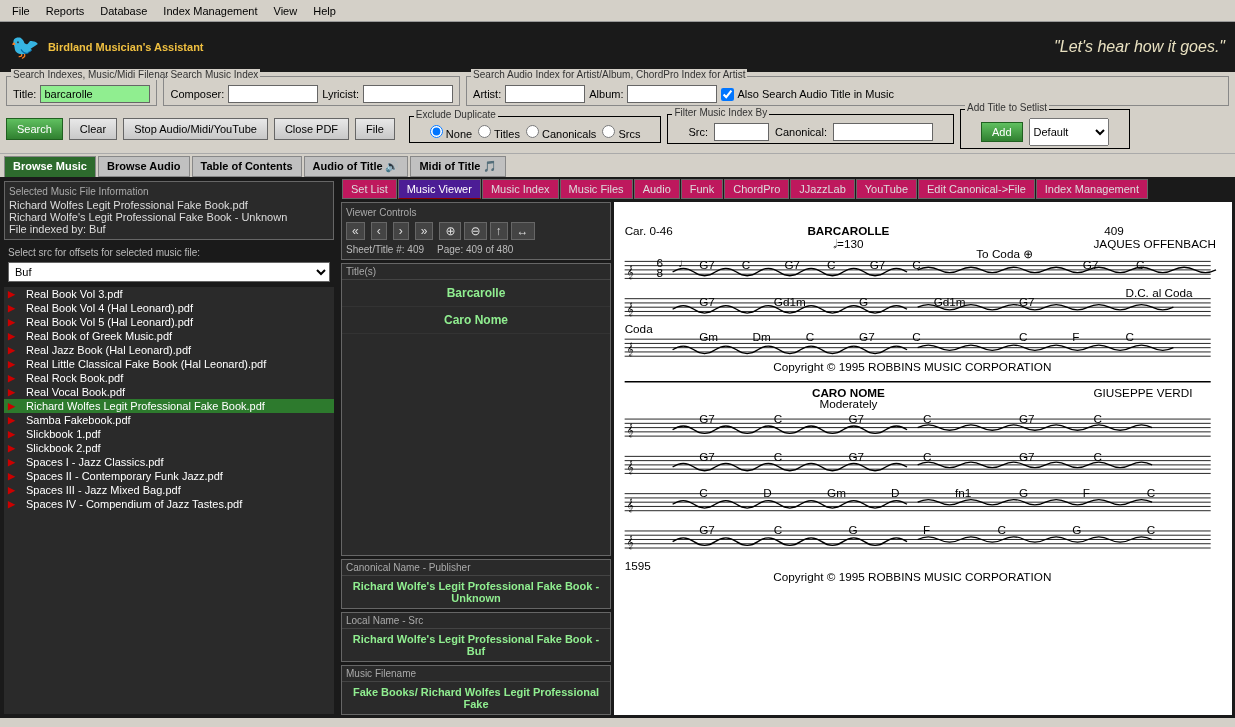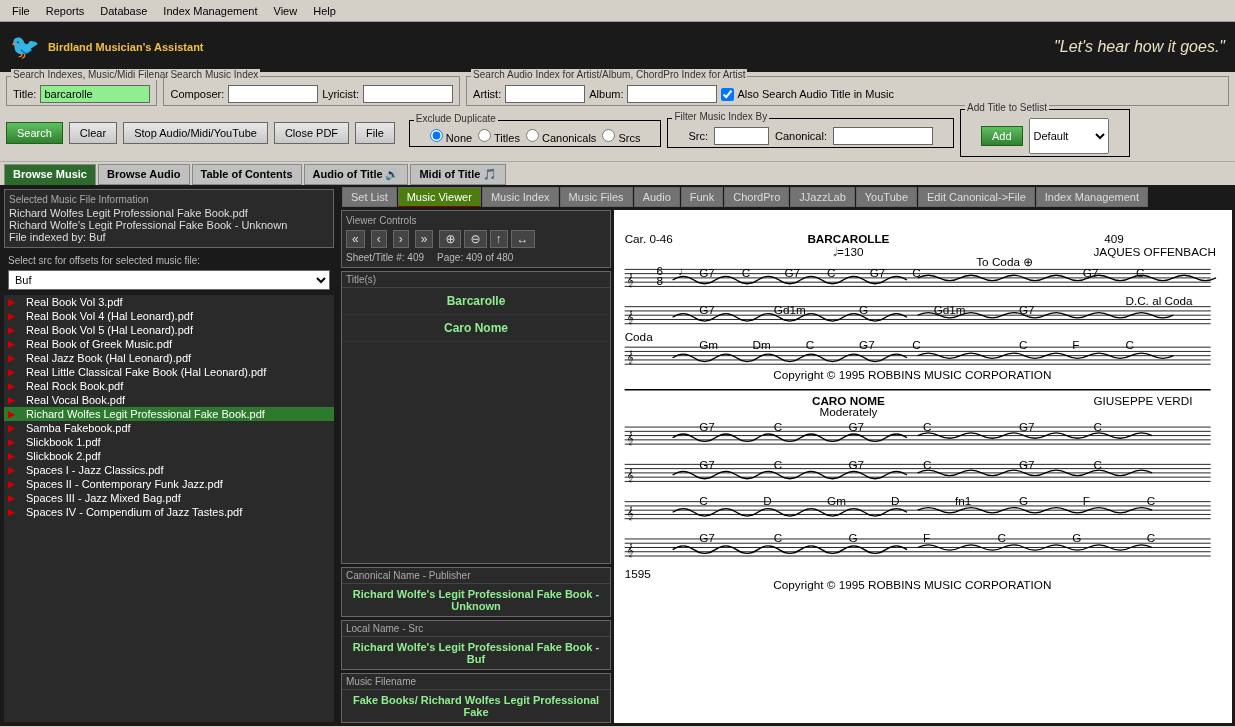--- a/index.html
+++ b/index.html
@@ -49,22 +49,22 @@
 
     
     .dropdown-row { display: flex; align-items: center; gap: 4px; padding: 2px 4px; }
     .dropdown { width: 100%; height: 20px; background: white; border: 1px solid #666; padding: 0 2px; font-size: 11px; }
 
     
     .right-panel { flex: 1; display: flex; flex-direction: column; background: #1a1a1a; }
 
     
     .main-tabs { display: flex; gap: 1px; padding: 2px 4px 0; background: #1a1a1a; flex-wrap: nowrap; }
-    .main-tab { padding: 3px 8px; border: 1px solid #666; background: #737373; color: #ddd; cursor: pointer; font-size: 11px; white-space: nowrap; }
-    .main-tab.active { background: #4d7c0f; color: white; border-bottom-color: #8b0000; }
+    .main-tab { padding: 3px 8px; border: 1px solid #666; background: #be185d; color: #ddd; cursor: pointer; font-size: 11px; white-space: nowrap; }
+    .main-tab.active { background: #4c1d95; color: white; border-bottom-color: #8b0000; }
 
     
     .content-area { display: flex; flex: 1; gap: 3px; padding: 3px; }
 
     
     .viewer-panel { width: 270px; display: flex; flex-direction: column; gap: 3px; }
     .viewer-controls { border: 1px solid #666; padding: 4px; background: #2a2a2a; color: #ddd; }
     .viewer-controls-title { font-size: 10px; color: #aaa; margin-bottom: 4px; }
     .nav-controls { display: flex; align-items: center; gap: 6px; }
     .nav-btn { background: #444; border: 1px solid #666; color: #ddd; padding: 1px 5px; cursor: pointer; font-size: 12px; }
@@ -178,21 +178,21 @@
       <span class="filter-group-label">Filter Music Index By</span>
       <label>Src:</label>
       <input type="text" class="search-input" style="width: 55px;">
       <label>Canonical:</label>
       <input type="text" class="search-input" style="width: 100px;">
     </div>
 
     <div class="filter-group" style="padding-top:8px;">
       <span class="filter-group-label">Add Title to Setlist</span>
       <button class="btn green" style="height:20px;">Add</button>
-      <select style="height:36px; font-size:11px; width:80px;">
+      <select style="height:28px; font-size:11px; width:80px;">
         <option>Default</option>
       </select>
     </div>
   </div>
 </div>
 
 <div class="nav-tabs">
   <div class="nav-tab active">Browse Music</div>
   <div class="nav-tab">Browse Audio</div>
   <div class="nav-tab">Table of Contents</div>

